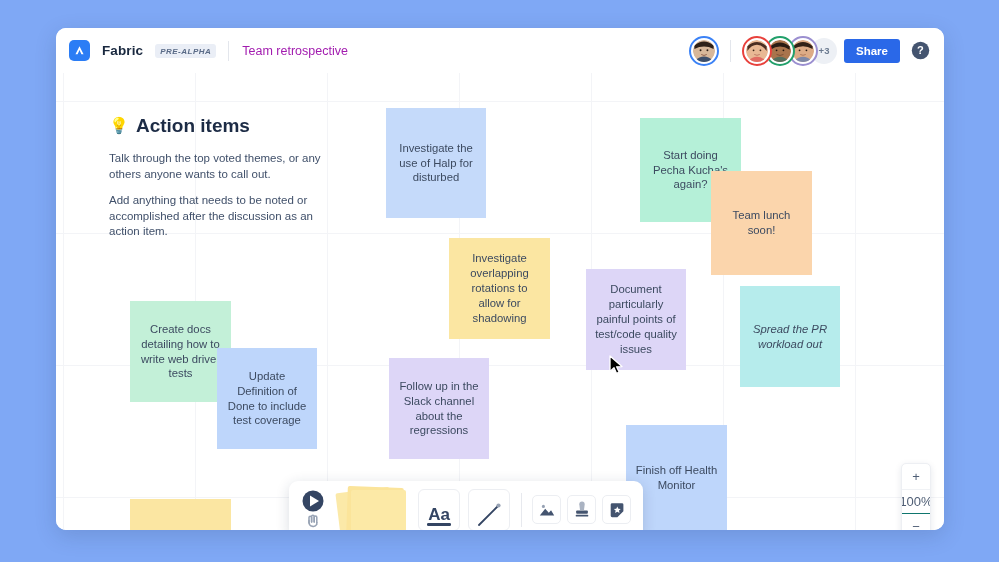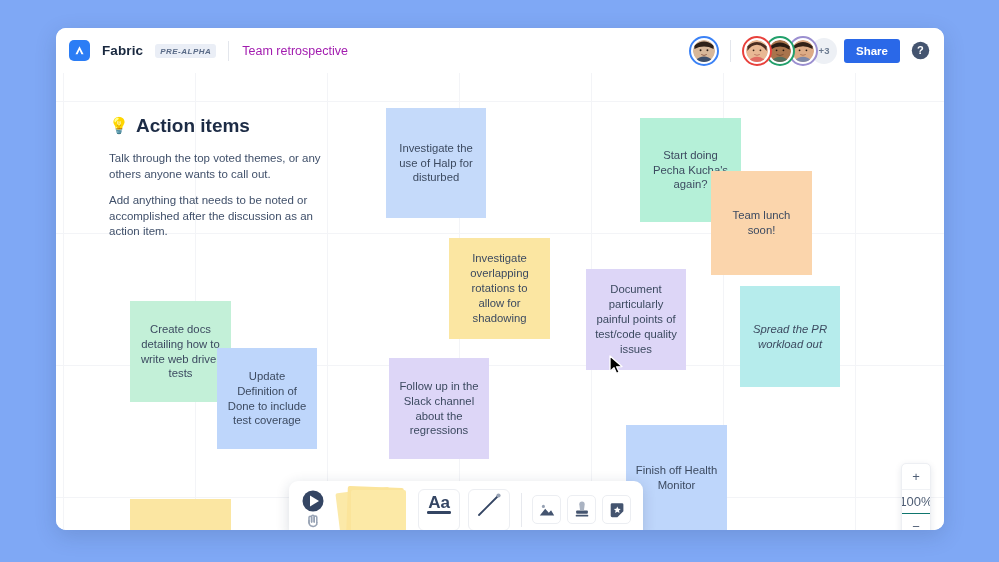--- a/index.html
+++ b/index.html
@@ -131,21 +131,21 @@
   }
   .tb-select {
     width: 38px; height: 44px; position: relative;
     display: flex; align-items: center; justify-content: center;
     cursor: pointer;
   }
   .tb-stack { width: 78px; height: 52px; position: relative; cursor: pointer; }
   .tb-box {
     width: 42px; height: 42px; border-radius: 6px;
     border: 1px solid #eceef2; background: #fff;
-    display: flex; align-items: flex-start; justify-content: center;
+    display: flex; align-items: flex-end; justify-content: center;
     margin: 0 4px; cursor: pointer; flex: none;
   }
   .tb-divider { width: 1px; height: 34px; background: #e7e9ee; margin: 0 7px; }
   .tb-small {
     width: 29px; height: 29px; border-radius: 5px;
     border: 1px solid #eceef2; background: #fff;
     display: flex; align-items: center; justify-content: center;
     margin: 0 3px; cursor: pointer; flex: none;
   }
 

